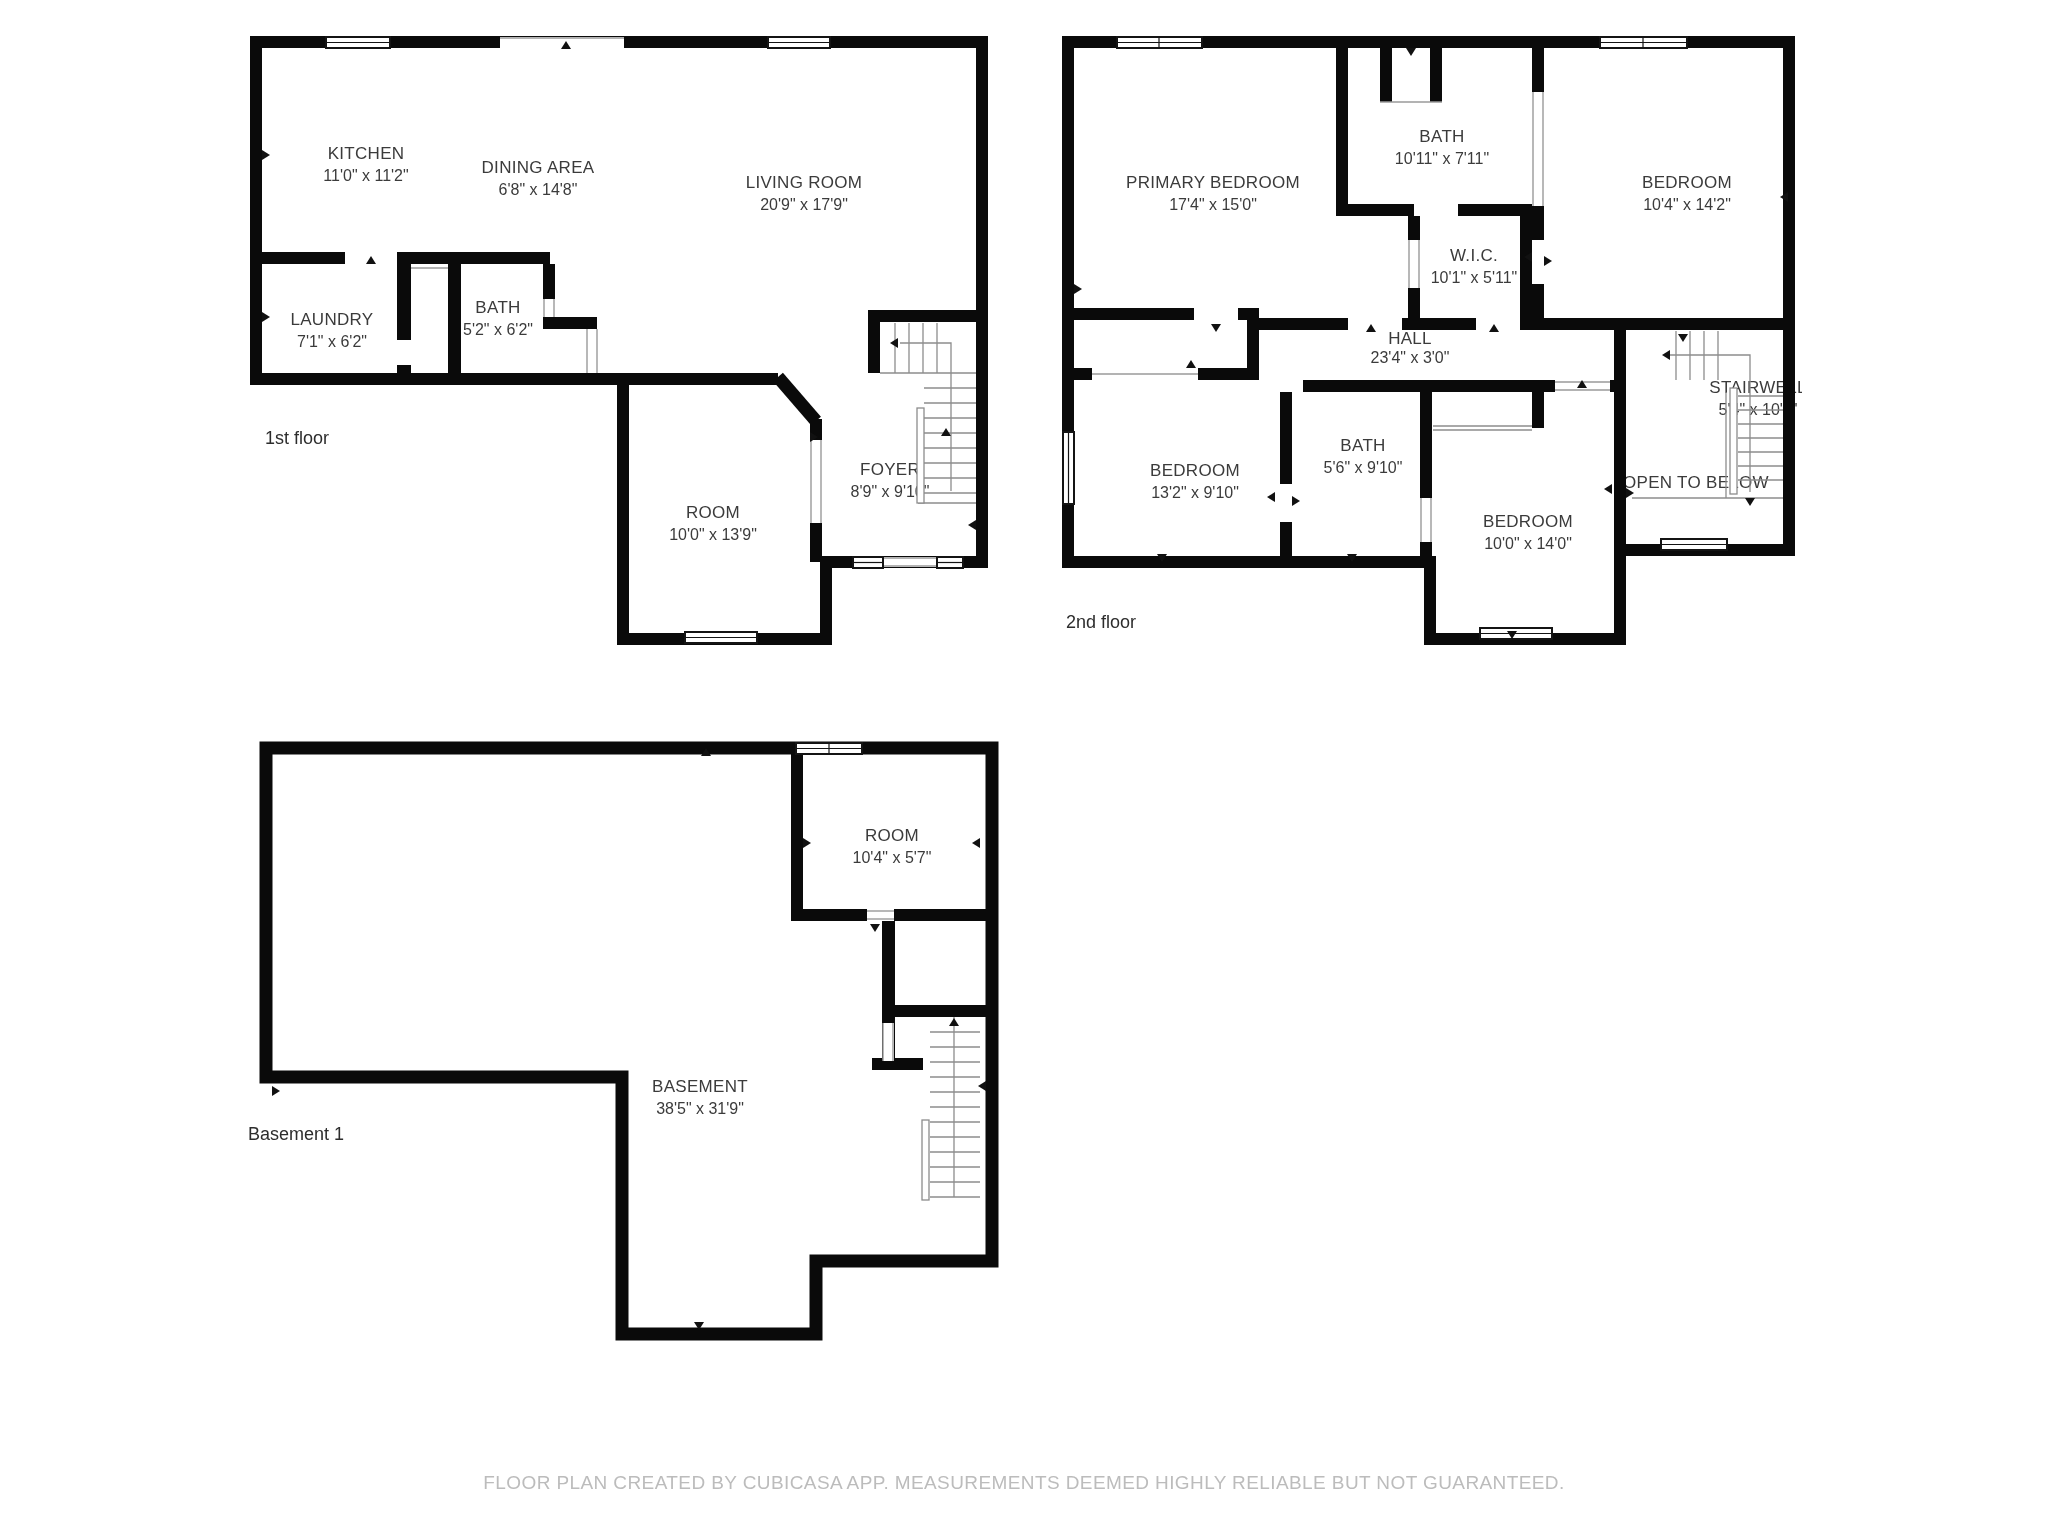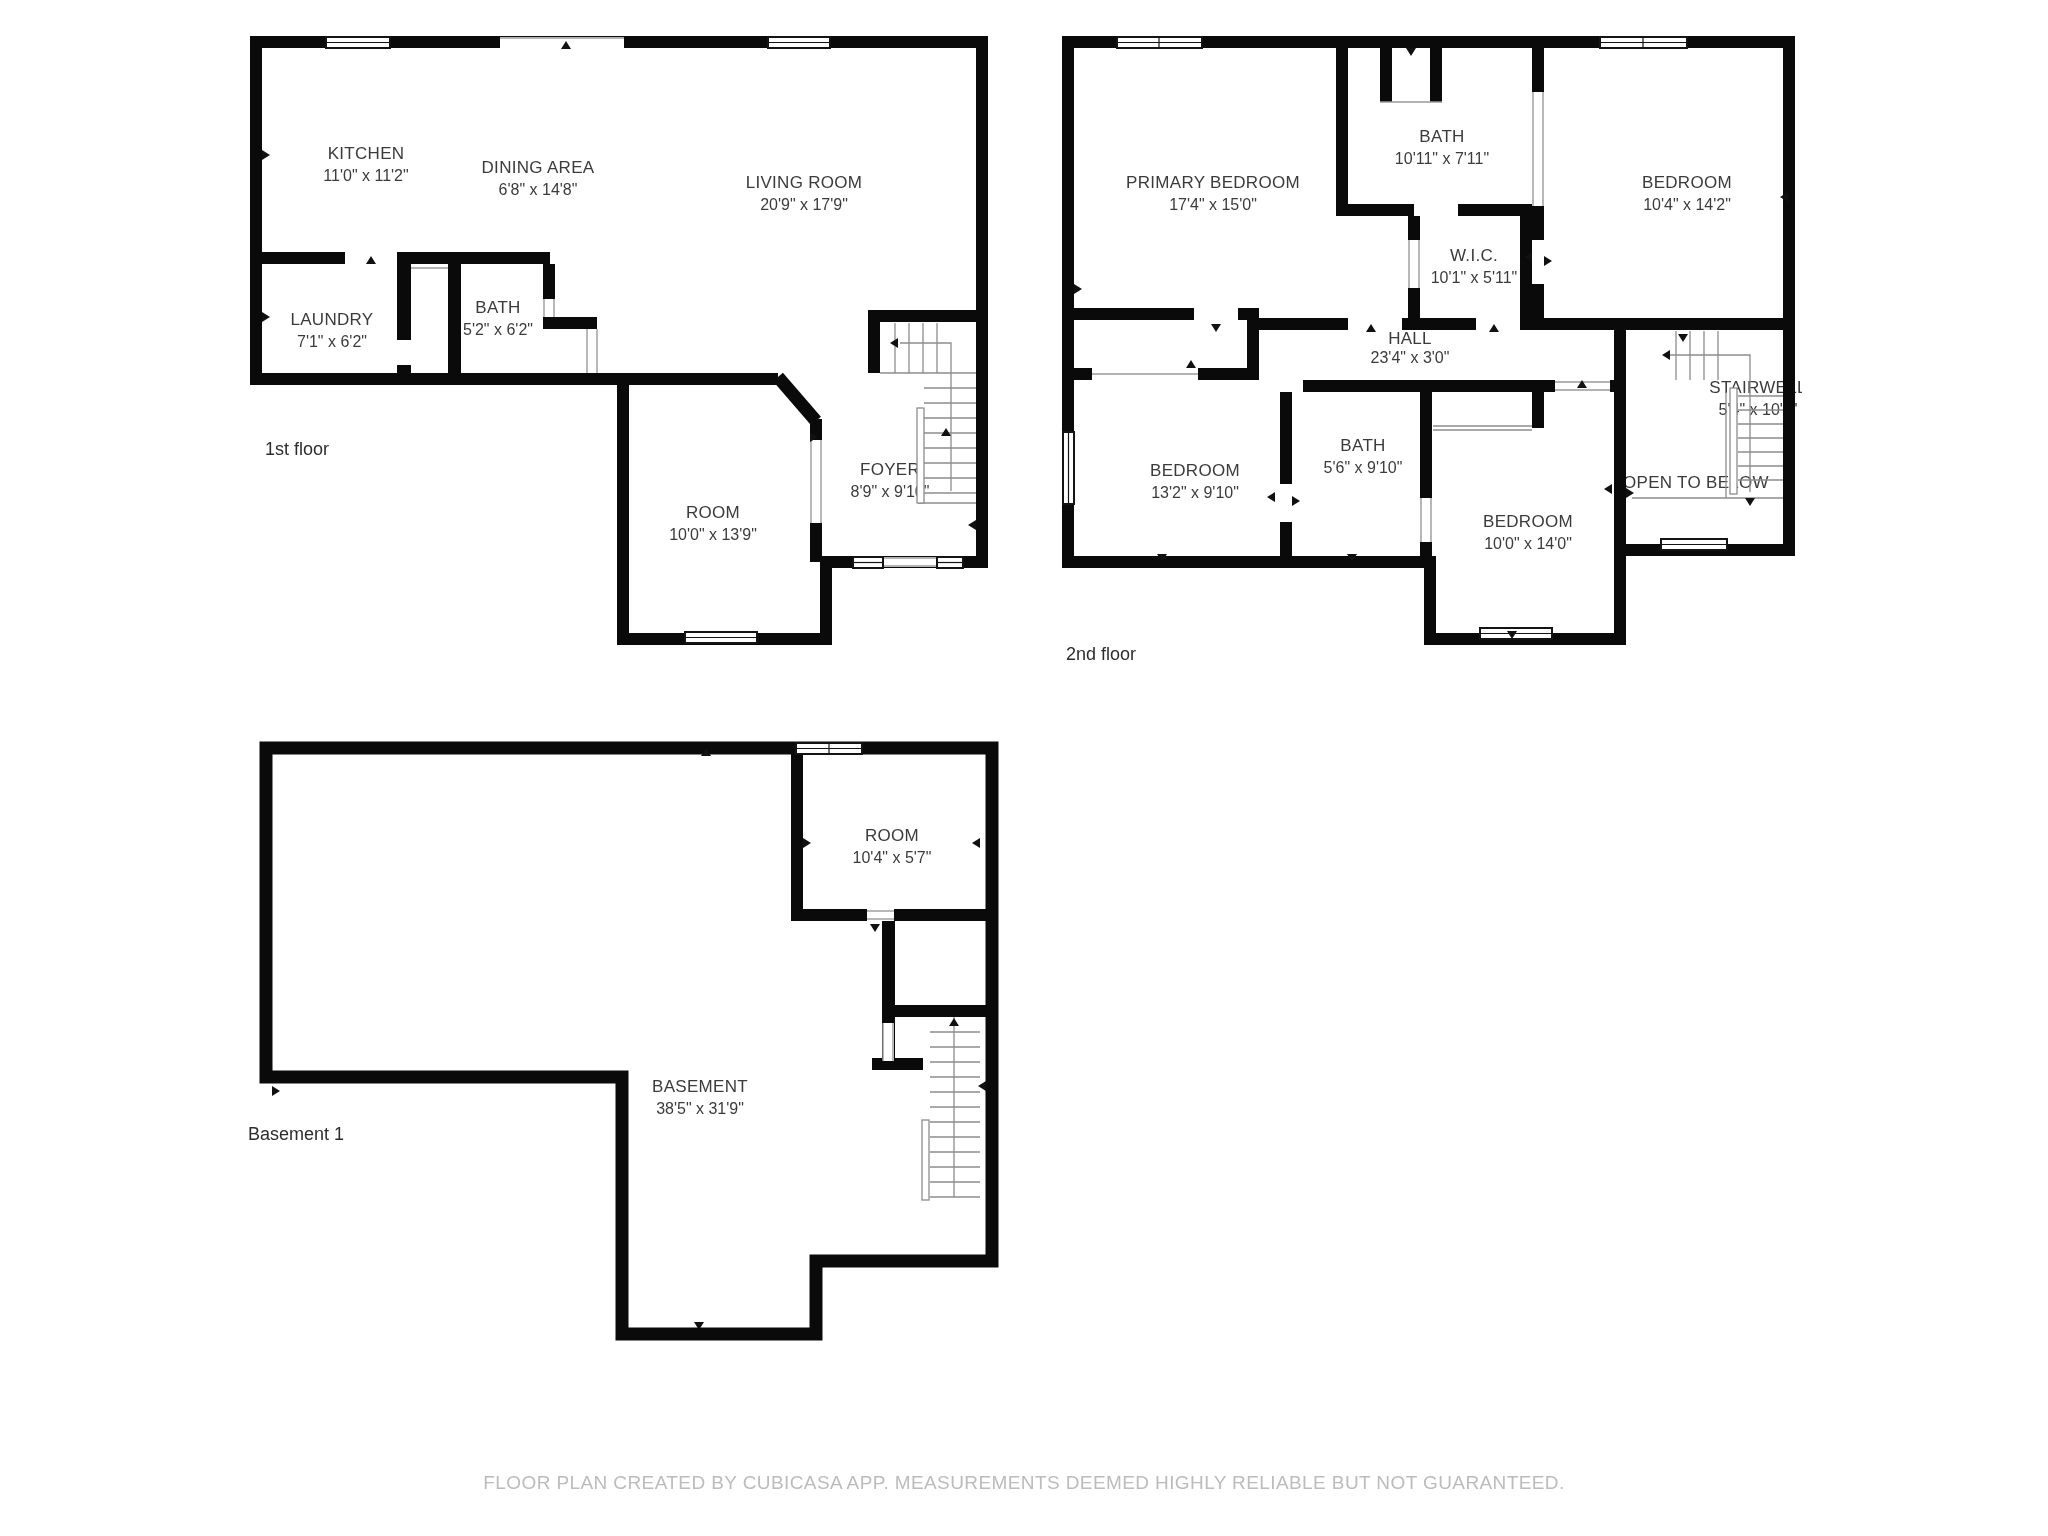--- a/index.html
+++ b/index.html
@@ -328,18 +328,18 @@
       <path class="arrow" d="M440 586 l5 8 l5 -8 Z"></path>
       <path class="arrow" d="M18 350 l8 5 l-8 5 Z"></path>
       <path class="arrow" d="M732 345 l-8 5 l8 5 Z"></path>
       <path class="arrow" d="M549 102 l8 5 l-8 5 Z"></path>
       <path class="arrow" d="M726 102 l-8 5 l8 5 Z"></path>
       <path class="arrow" d="M616 188 l5 8 l5 -8 Z"></path>
       <path class="arrow" d="M695 290 l5 -8 l5 8 Z"></path>
     </g>
   </svg>
 
-  <div class="floor-label" style="left:265px;top:428px;margin-top:11px;">1st floor</div>
-  <div class="floor-label" style="left:1066px;top:612px;margin-top:32px;">2nd floor</div>
+  <div class="floor-label" style="left:265px;top:428px;">1st floor</div>
+  <div class="floor-label" style="left:1066px;top:612px;">2nd floor</div>
   <div class="floor-label" style="left:248px;top:1124px;text-align:right;">Basement 1</div>
 
   <div class="footer">FLOOR PLAN CREATED BY CUBICASA APP. MEASUREMENTS DEEMED HIGHLY RELIABLE BUT NOT GUARANTEED.</div>
 </div>
 
 </body></html>

